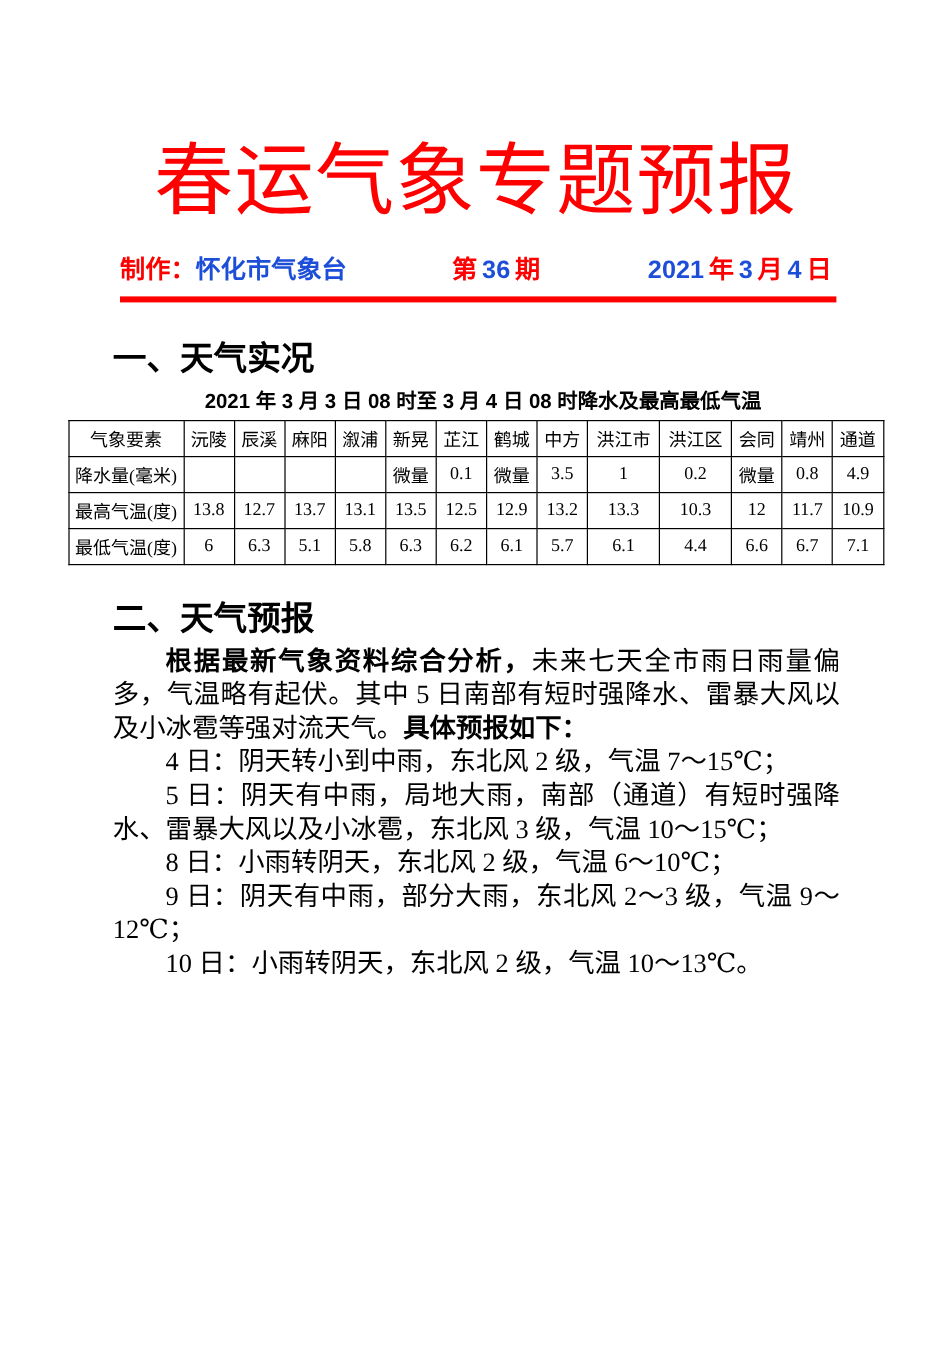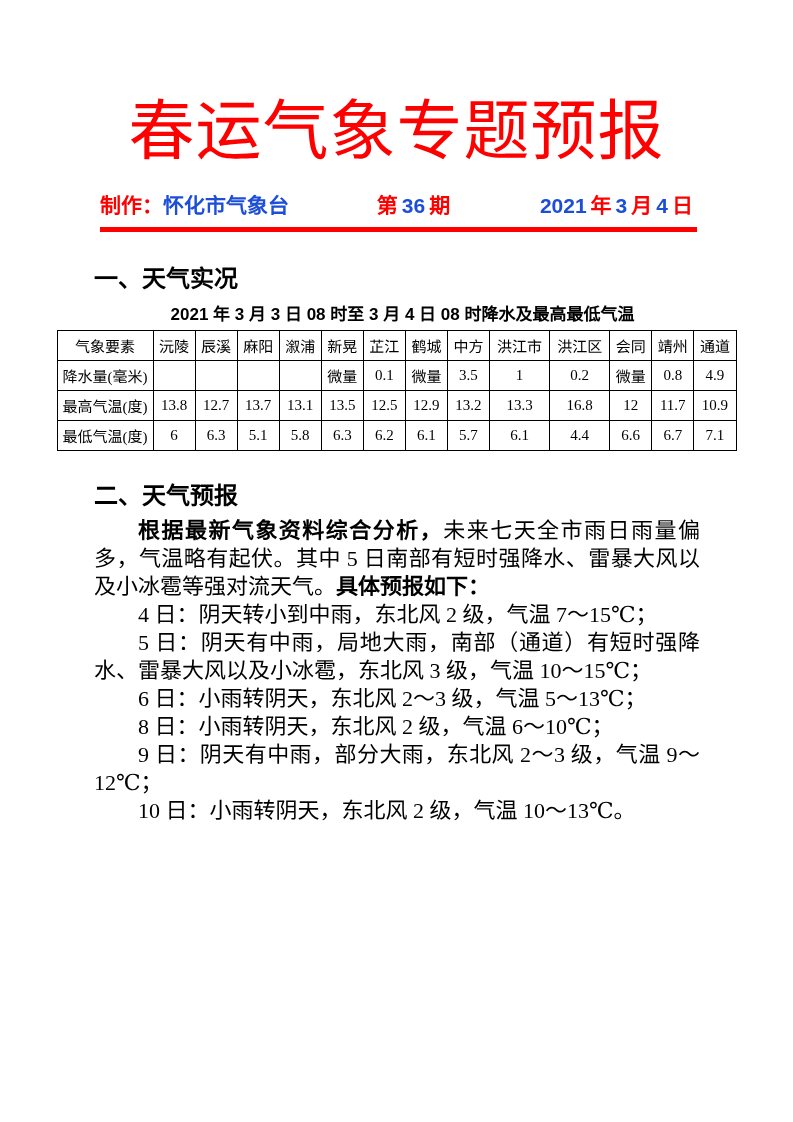--- a/index.html
+++ b/index.html
@@ -17,20 +17,21 @@
   
   .doc-title {
     padding-top: 94px;
     text-align: center;
     font-size: 66px;
     line-height: 76px;
     font-weight: 400;
     color: #ff0000;
     letter-spacing: 1px;
     white-space: nowrap;
+    margin-top: 20px;
   }
   .masthead {
     display: flex;
     justify-content: space-between;
     align-items: baseline;
     margin: 22px 98px 0 100px;
     font-family: "Liberation Sans", "DejaVu Sans", sans-serif;
     font-weight: bold;
     font-size: 21px;
     line-height: 28px;
@@ -42,21 +43,21 @@
   .red-rule {
     height: 5px;
     background: #ff0000;
     margin: 7px 96px 0 100px;
   }
   
   .section-heading {
     margin: 32px 93px 0 94px;
     font-family: "Liberation Sans", "DejaVu Sans", sans-serif;
     font-weight: bold;
-    font-size: 24px;
+    font-size: 28px;
     line-height: 30px;
   }
   .table-title {
     margin-top: 10px;
     text-align: center;
     font-family: "Liberation Sans", "DejaVu Sans", sans-serif;
     font-weight: bold;
     font-size: 17px;
     line-height: 22px;
     padding-left: 12px;
@@ -155,21 +156,21 @@
           <td class="label-cell">最高气温(度)</td>
           <td>13.8</td>
           <td>12.7</td>
           <td>13.7</td>
           <td>13.1</td>
           <td>13.5</td>
           <td>12.5</td>
           <td>12.9</td>
           <td>13.2</td>
           <td>13.3</td>
-          <td>16.8</td>
+          <td>10.3</td>
           <td>12</td>
           <td>11.7</td>
           <td>10.9</td>
         </tr>
         <tr>
           <td class="label-cell">最低气温(度)</td>
           <td>6</td>
           <td>6.3</td>
           <td>5.1</td>
           <td>5.8</td>
@@ -187,19 +188,18 @@
   </table>
 
   <div class="section-heading forecast-heading">二、天气预报</div>
 
   <div class="body-text">
     <p class="intro">
       <span class="bold-hei">根据最新气象资料综合分析，</span><span>未来七天全市雨日雨量偏多，气温略有起伏。其中 5 日南部有短时强降水、雷暴大风以及小冰雹等强对流天气。</span><span class="bold-hei">具体预报如下：</span>
     </p>
     <p class="forecast-item">4 日：阴天转小到中雨，东北风 2 级，气温 7～15℃；</p>
     <p class="forecast-item">5 日：阴天有中雨，局地大雨，南部（通道）有短时强降水、雷暴大风以及小冰雹，东北风 3 级，气温 10～15℃；</p>
-    <p class="forecast-item">6 日：小雨转阴天，东北风 2～3 级，气温 5～13℃；</p>
     <p class="forecast-item">8 日：小雨转阴天，东北风 2 级，气温 6～10℃；</p>
     <p class="forecast-item">9 日：阴天有中雨，部分大雨，东北风 2～3 级，气温 9～12℃；</p>
     <p class="forecast-item">10 日：小雨转阴天，东北风 2 级，气温 10～13℃。</p>
   </div>
 
 </div>
 
 </body></html>

